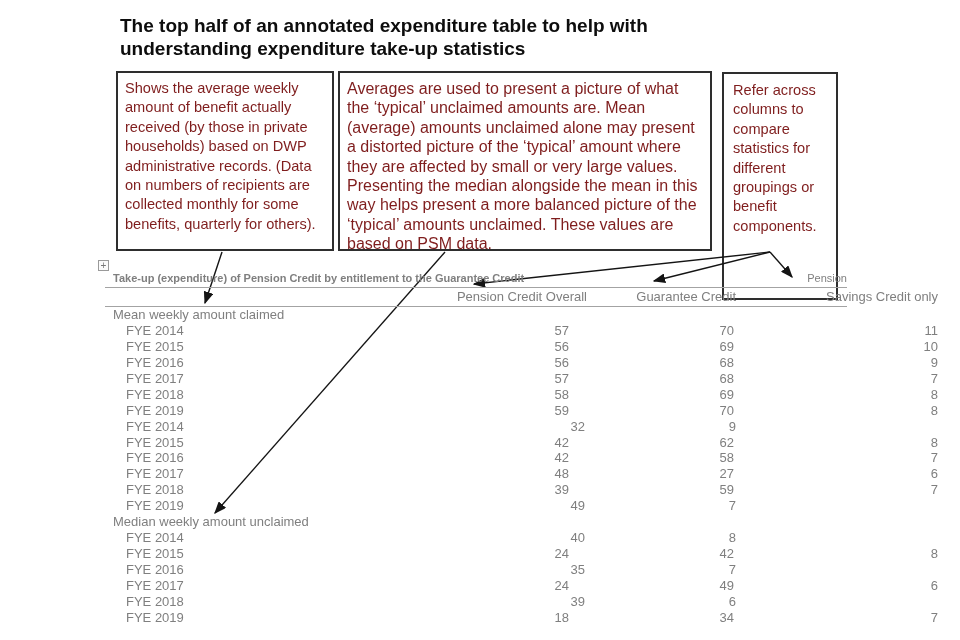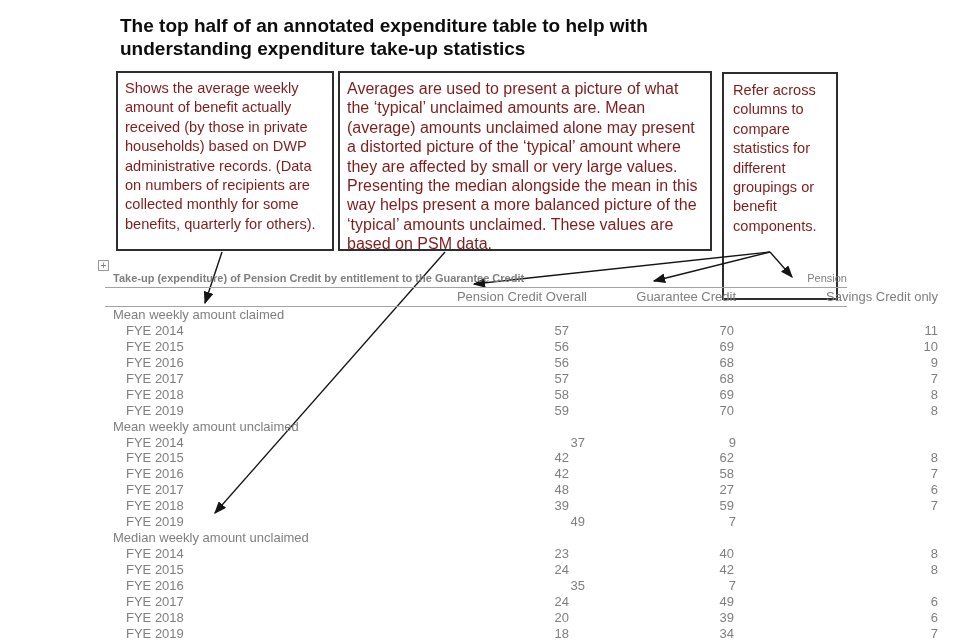--- a/index.html
+++ b/index.html
@@ -128,25 +128,22 @@
           <span class="cell num n2">69</span>
           <span class="cell num n3">8</span>
         </div>
         <div class="row">
           <span class="cell yr">FYE 2019</span>
           <span class="cell num n1">59</span>
           <span class="cell num n2">70</span>
           <span class="cell num n3">8</span>
         </div>
         <div class="row">
-          <span class="cell sec">Mean weekly amount unclaimed</span>
-        </div>
-        <div class="row">
           <span class="cell yr">FYE 2014</span>
-          <span class="cell num n2">37</span>
+          <span class="cell num n2">32</span>
           <span class="cell num n3">9</span>
         </div>
         <div class="row">
           <span class="cell yr">FYE 2015</span>
           <span class="cell num n1">42</span>
           <span class="cell num n2">62</span>
           <span class="cell num n3">8</span>
         </div>
         <div class="row">
           <span class="cell yr">FYE 2016</span>
@@ -169,21 +166,20 @@
         <div class="row">
           <span class="cell yr">FYE 2019</span>
           <span class="cell num n2">49</span>
           <span class="cell num n3">7</span>
         </div>
         <div class="row">
           <span class="cell sec">Median weekly amount unclaimed</span>
         </div>
         <div class="row">
           <span class="cell yr">FYE 2014</span>
-          <span class="cell num n1">23</span>
           <span class="cell num n2">40</span>
           <span class="cell num n3">8</span>
         </div>
         <div class="row">
           <span class="cell yr">FYE 2015</span>
           <span class="cell num n1">24</span>
           <span class="cell num n2">42</span>
           <span class="cell num n3">8</span>
         </div>
         <div class="row">
@@ -192,21 +188,20 @@
           <span class="cell num n3">7</span>
         </div>
         <div class="row">
           <span class="cell yr">FYE 2017</span>
           <span class="cell num n1">24</span>
           <span class="cell num n2">49</span>
           <span class="cell num n3">6</span>
         </div>
         <div class="row">
           <span class="cell yr">FYE 2018</span>
-          <span class="cell num n1">20</span>
           <span class="cell num n2">39</span>
           <span class="cell num n3">6</span>
         </div>
         <div class="row">
           <span class="cell yr">FYE 2019</span>
           <span class="cell num n1">18</span>
           <span class="cell num n2">34</span>
           <span class="cell num n3">7</span>
         </div>
       </div>

